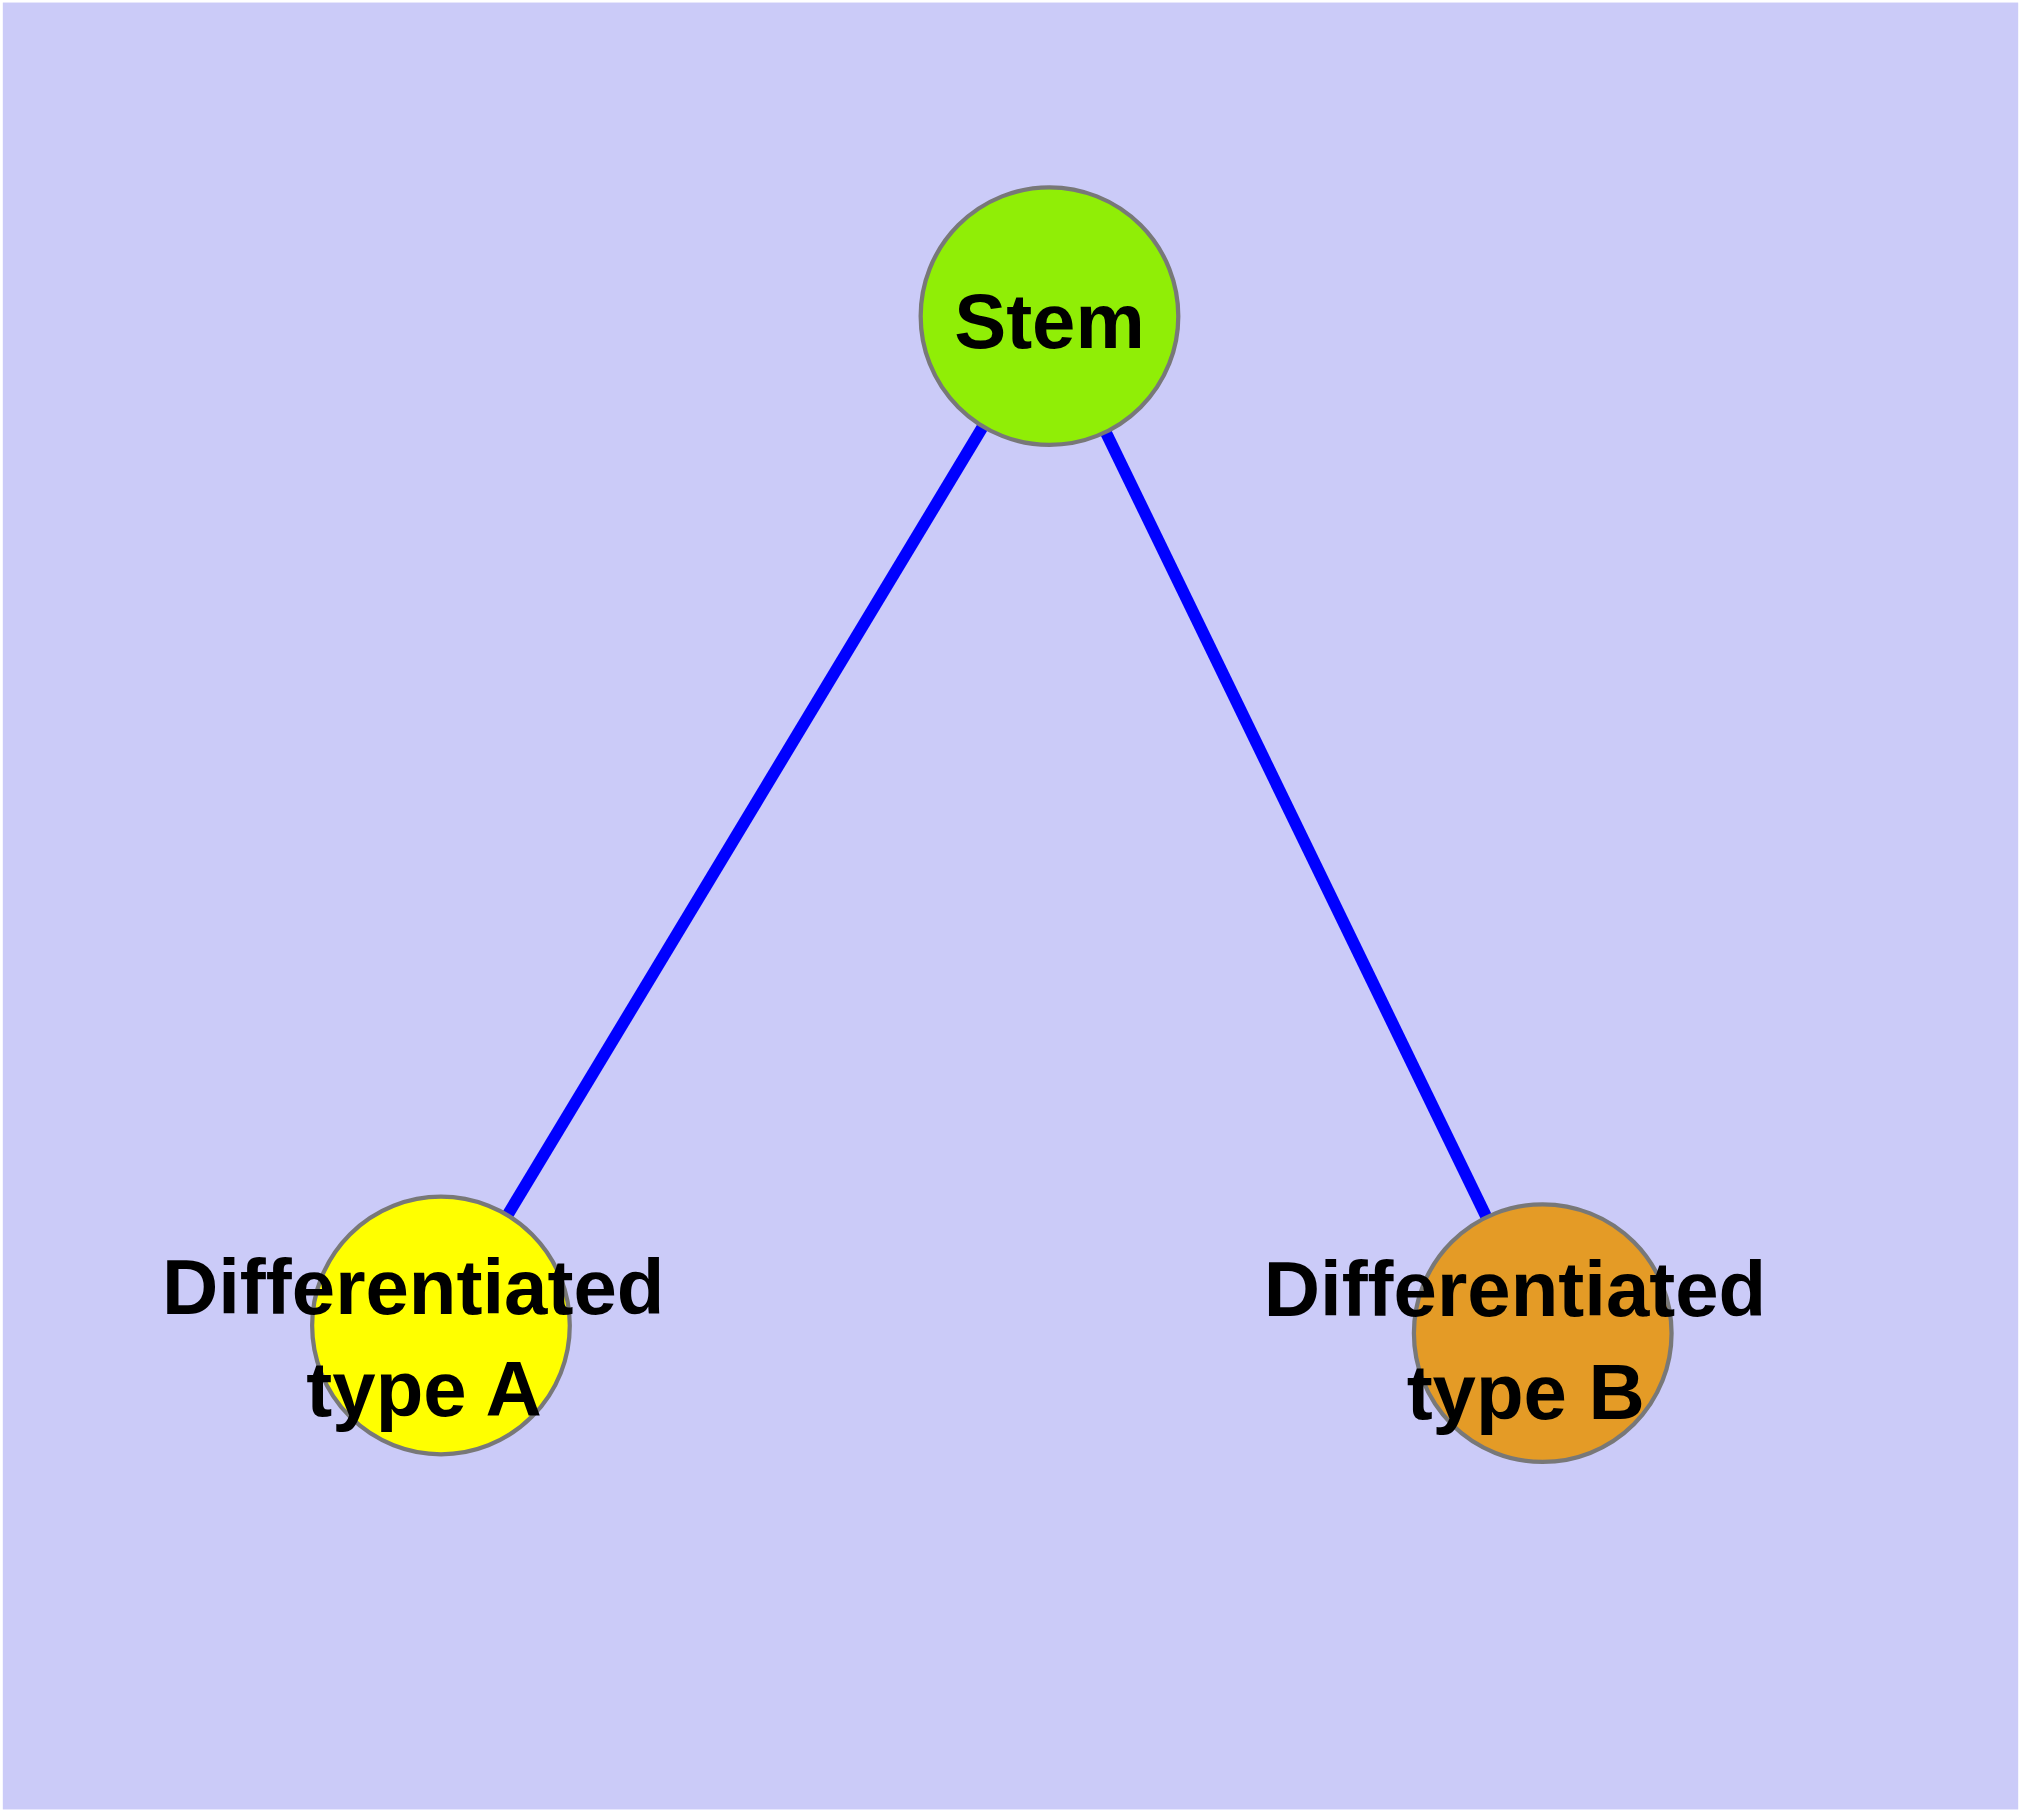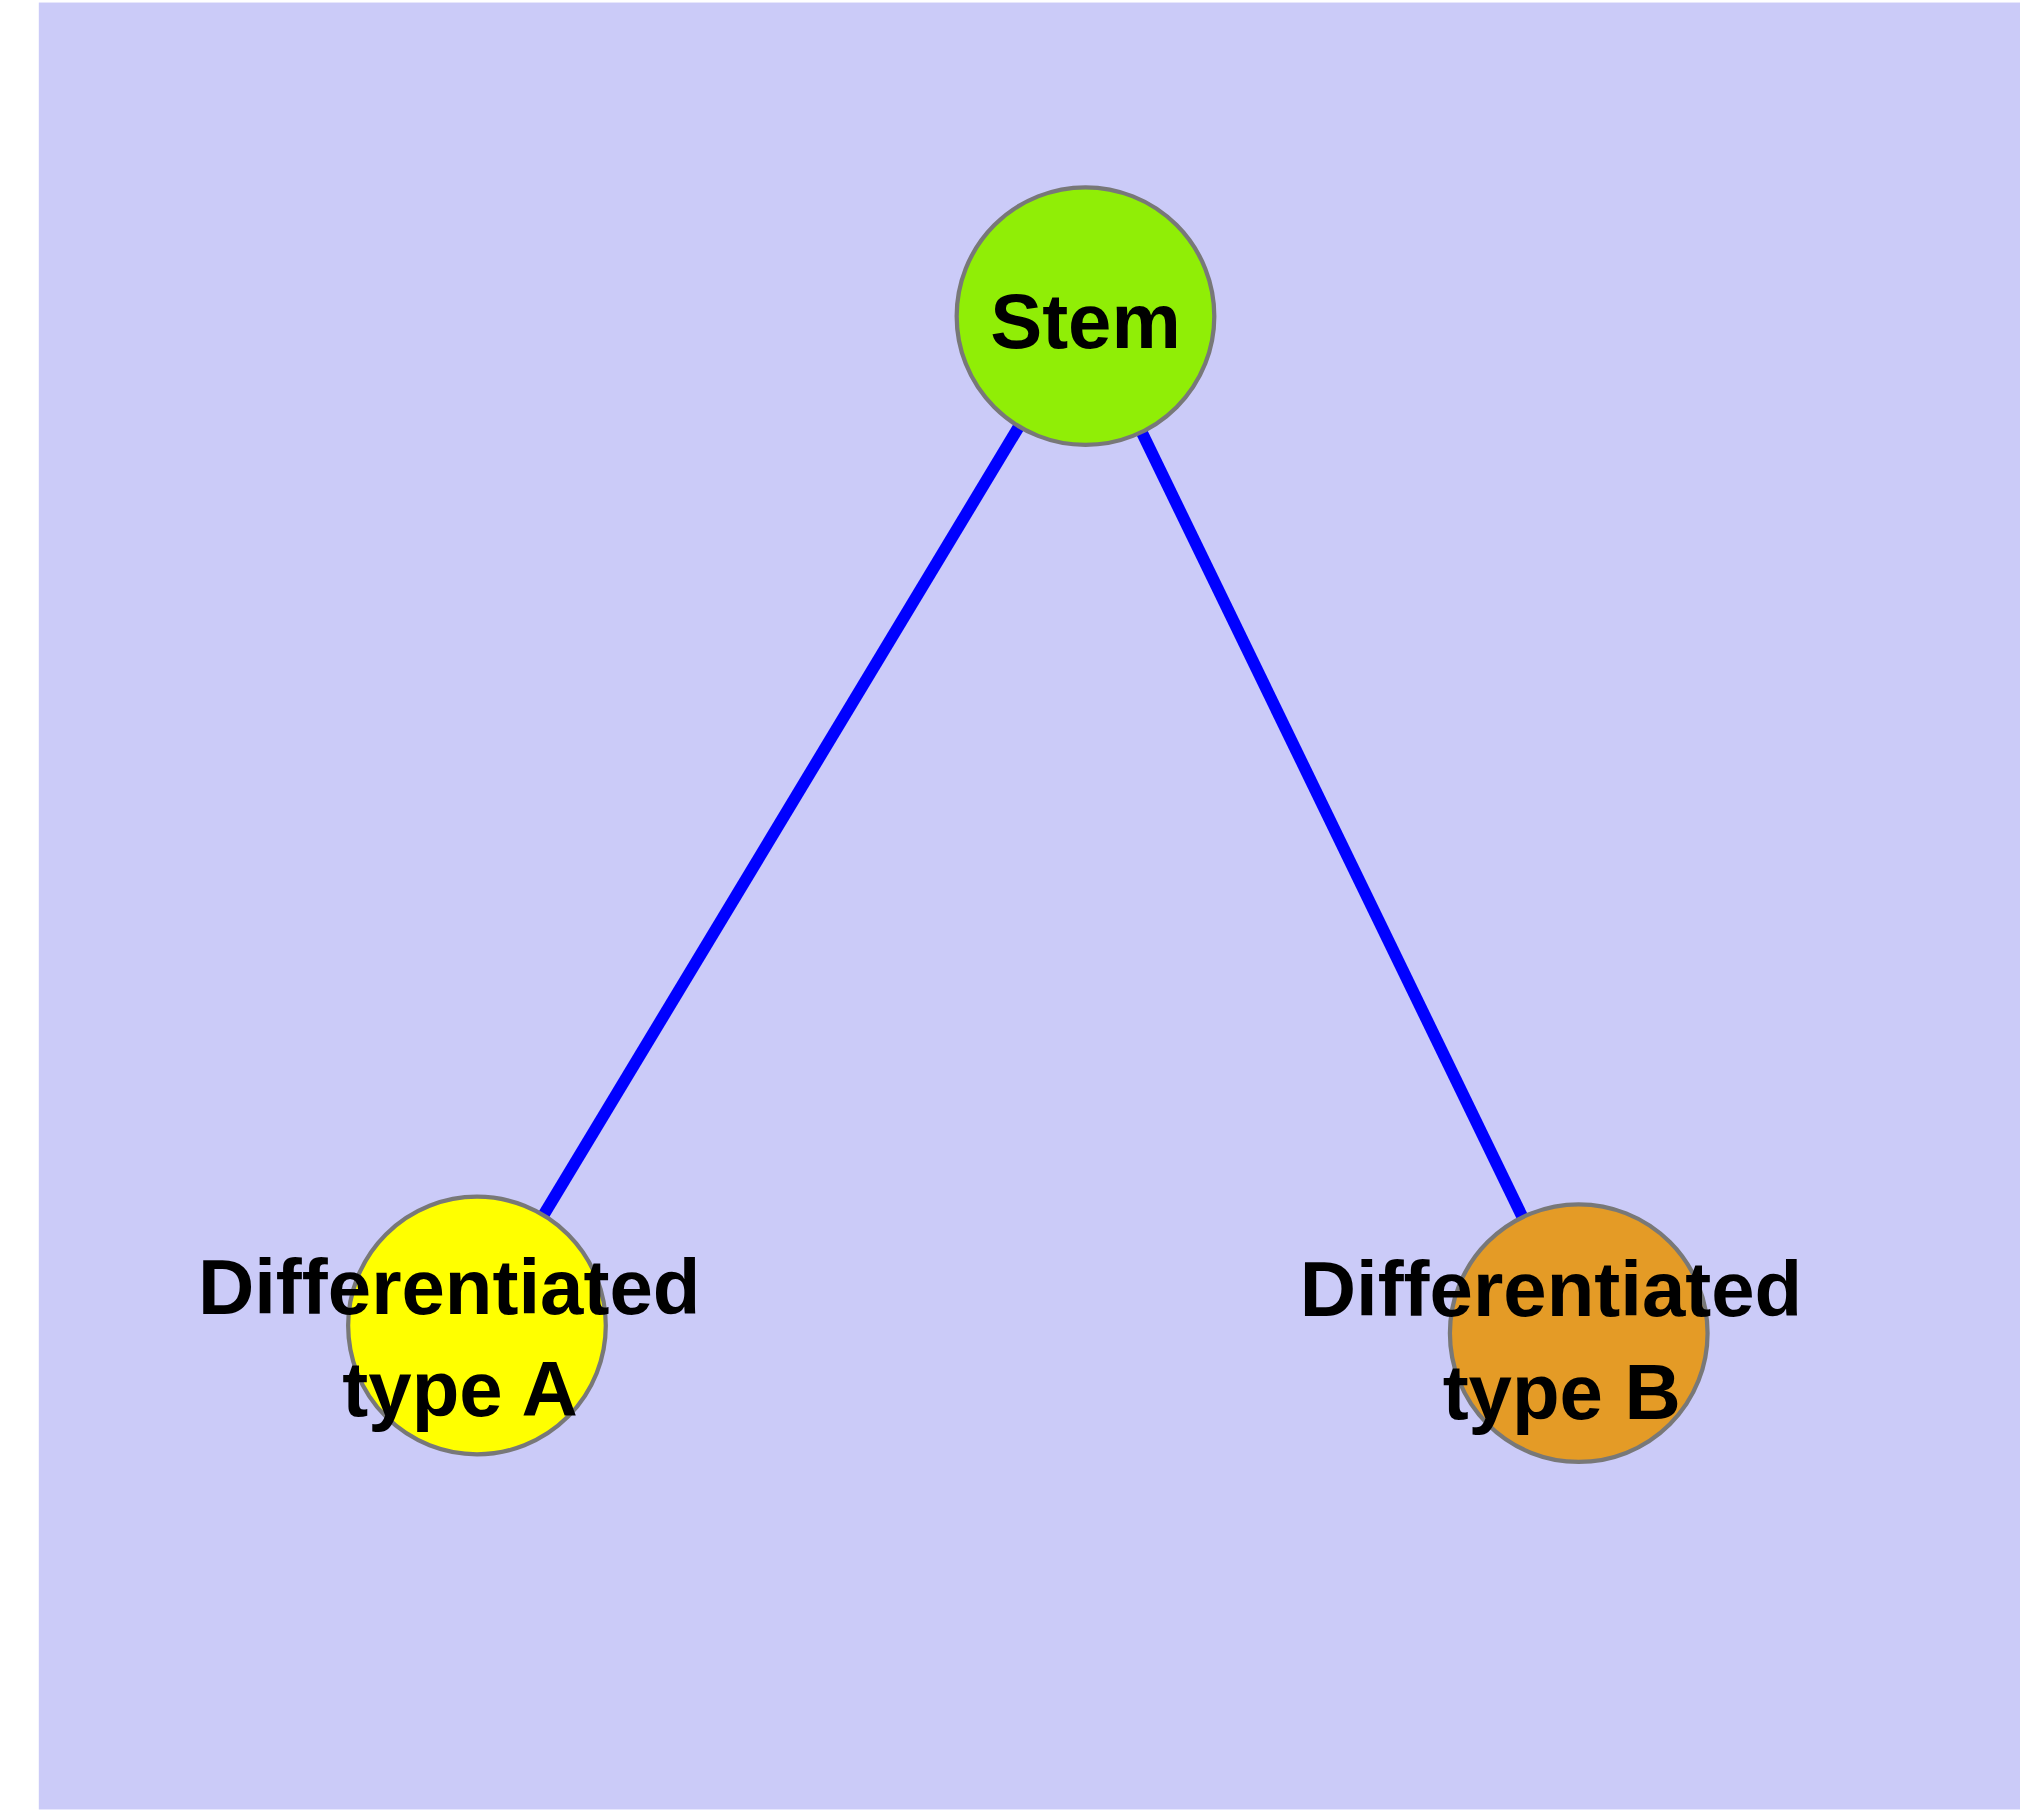--- a/index.html
+++ b/index.html
@@ -7,21 +7,20 @@
     padding: 0;
     background: #ffffff;
     width: 2021px;
     height: 1812px;
     font-family: "Liberation Sans", sans-serif;
   }
   .diagram-wrap {
     width: 1985px;
     height: 1812px;
     position: relative;
-    margin-left: 36px;
   }
   svg.graph {
     display: block;
     width: 2021px;
     height: 1812px;
   }
   .edge {
     stroke-width: 14px;
     fill: none;
     stroke-linecap: butt;

